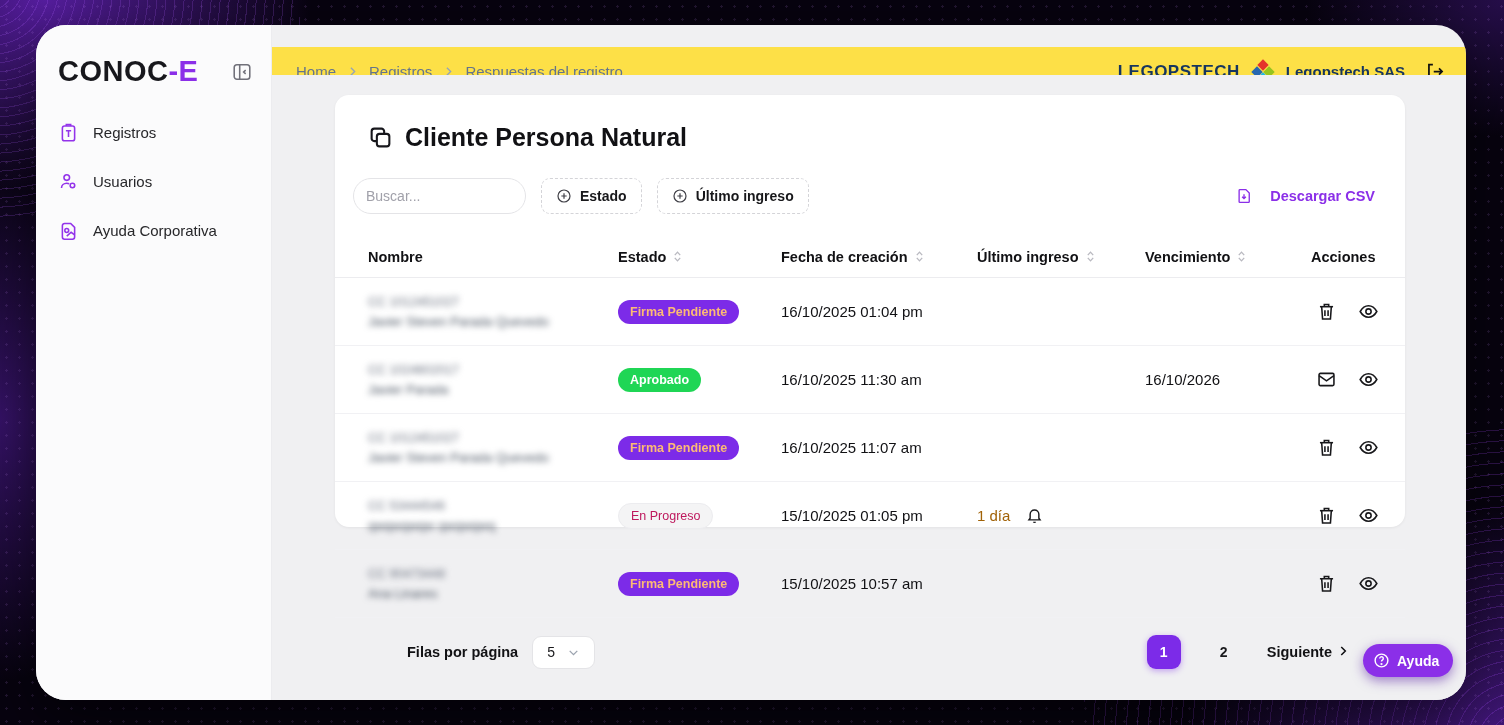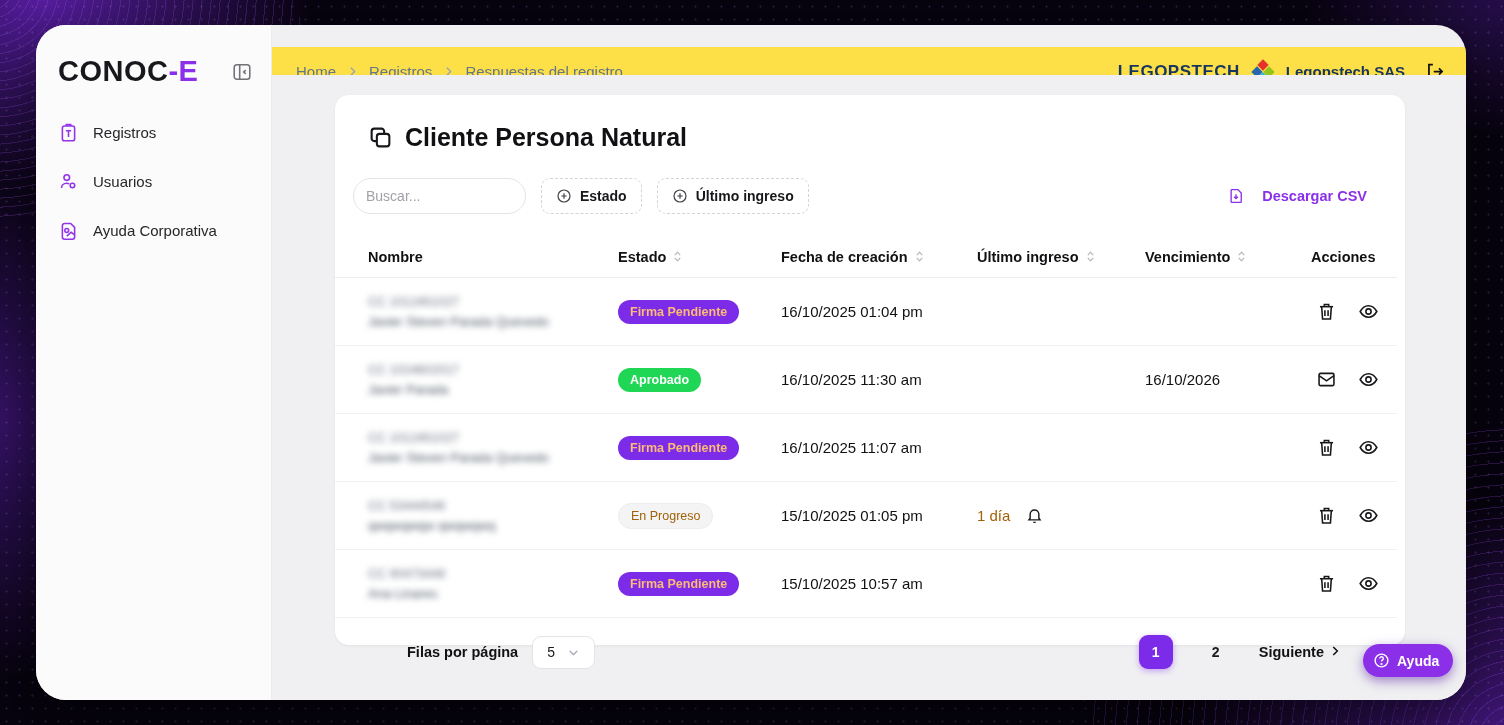--- a/index.html
+++ b/index.html
@@ -54,23 +54,23 @@
   .brand-mark i { position:absolute; width:8px; height:8px; transform:rotate(45deg); }
   .d-red    { left:7px; top:0;   background:#e5332b; }
   .d-green  { left:13px; top:7px; background:#96c41e; }
   .d-cyan   { left:7px; top:13px; background:#1cb8e8; }
   .d-orange { left:1px; top:7px;  background:#2767b0; }
   .brand-company { font-size:15px; font-weight:700; color:#16355f; }
   .logout-btn { width:21px; height:21px; color:#111; margin-left:8px; cursor:pointer; }
 
   
   .main { position:absolute; left:236px; right:0; top:50px; bottom:0; background:#f0f0f2; }
-  .card { position:absolute; left:63px; top:20px; width:1070px; height:550px;
+  .card { position:absolute; left:63px; top:20px; width:1070px; height:432px;
     background:#fff; border-radius:14px; box-shadow:0 1px 3px rgba(0,0,0,.06);
-    padding:28px 8px 0 0; }
+    padding:28px 0 0 0; }
 
   .title-row { display:flex; align-items:center; gap:12px; padding:0 33px; }
   .copy-icon { width:25px; height:25px; color:#17171c; }
   .page-title { font-size:25px; font-weight:800; color:#111114; }
 
   .controls-row { display:flex; align-items:center; padding:0 18px 0 18px; margin-top:26px; }
   .search-box { width:173px; height:36px; border:1px solid #e4e4e7; border-radius:18px;
     padding:0 12px; font-size:14px; color:#333; font-family:"Liberation Sans",sans-serif;
     background:#fff; outline:none; }
   .search-box::placeholder { color:#a1a1aa; }
@@ -93,21 +93,21 @@
   .th.sortable { cursor:pointer; }
   .sort-icon { width:13px; height:13px; color:#b9b9c0; }
   .trow { height:68px; border-bottom:1px solid #f1f1f4; }
   .doc { font-size:12.5px; color:#6b7280; }
   .nm  { font-size:13px;  color:#4b5563; margin-top:5px; }
   .blurred { filter:blur(3px); }
   .badge { display:inline-block; padding:5px 12px; border-radius:999px;
     font-size:12.5px; font-weight:700; }
   .badge.purple { background:#7c2be8; color:#fdba74; }
   .badge.green  { background:#1fd655; color:#fff; }
-  .badge.gray   { background:#f4f4f5; color:#a16207; font-weight:500; border:1px solid #ececef; }
+  .badge.gray   { background:#f4f4f5; color:#be185d; font-weight:500; border:1px solid #ececef; }
   .created, .expiry { font-size:15px; color:#111114; }
   .lastlogin { display:flex; align-items:center; gap:15px; font-size:15px; color:#a16207; }
   .bell { width:19px; height:19px; color:#18181b; cursor:pointer; }
   .actions { display:flex; align-items:center; gap:21px; padding-left:5px; }
   .aicon { width:21px; height:21px; color:#18181b; cursor:pointer; }
 
   
   .foot { display:flex; align-items:center; padding:0 33px; margin-top:17px; }
   .rpp-label { font-size:14.5px; font-weight:700; color:#111114;margin-left:39px; }
   .rpp-select { display:flex; align-items:center; gap:12px; margin-left:14px;

